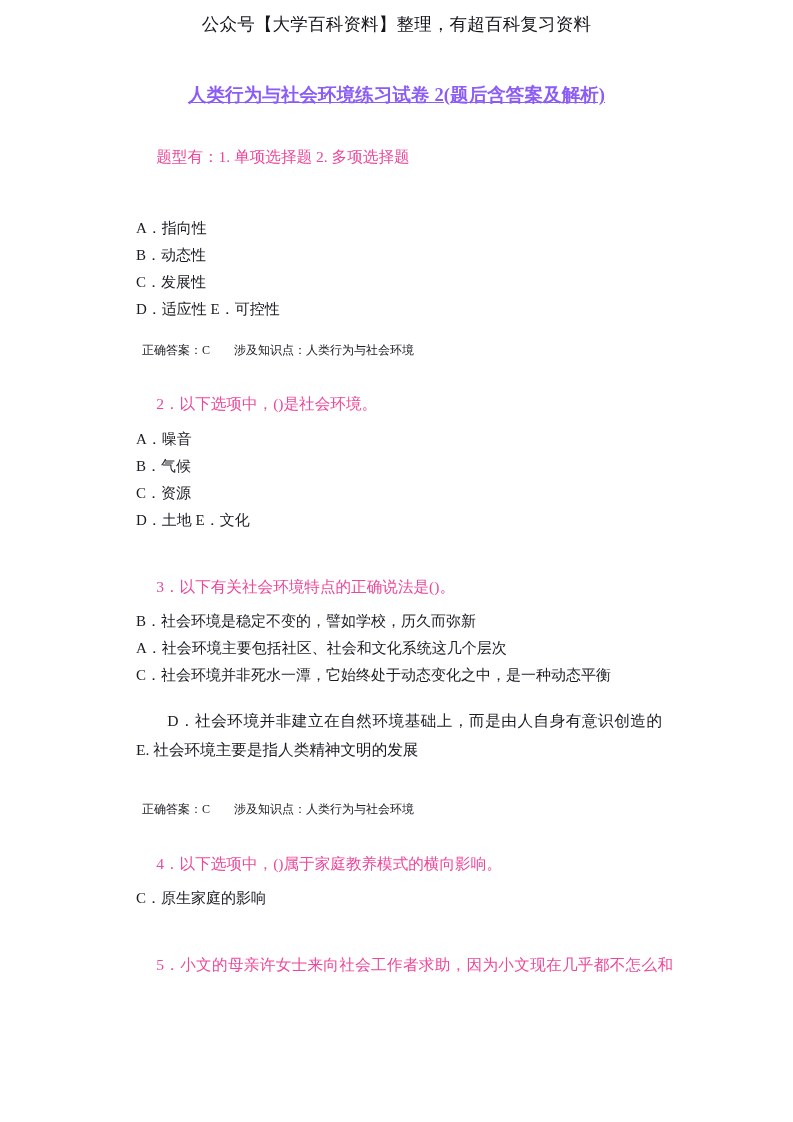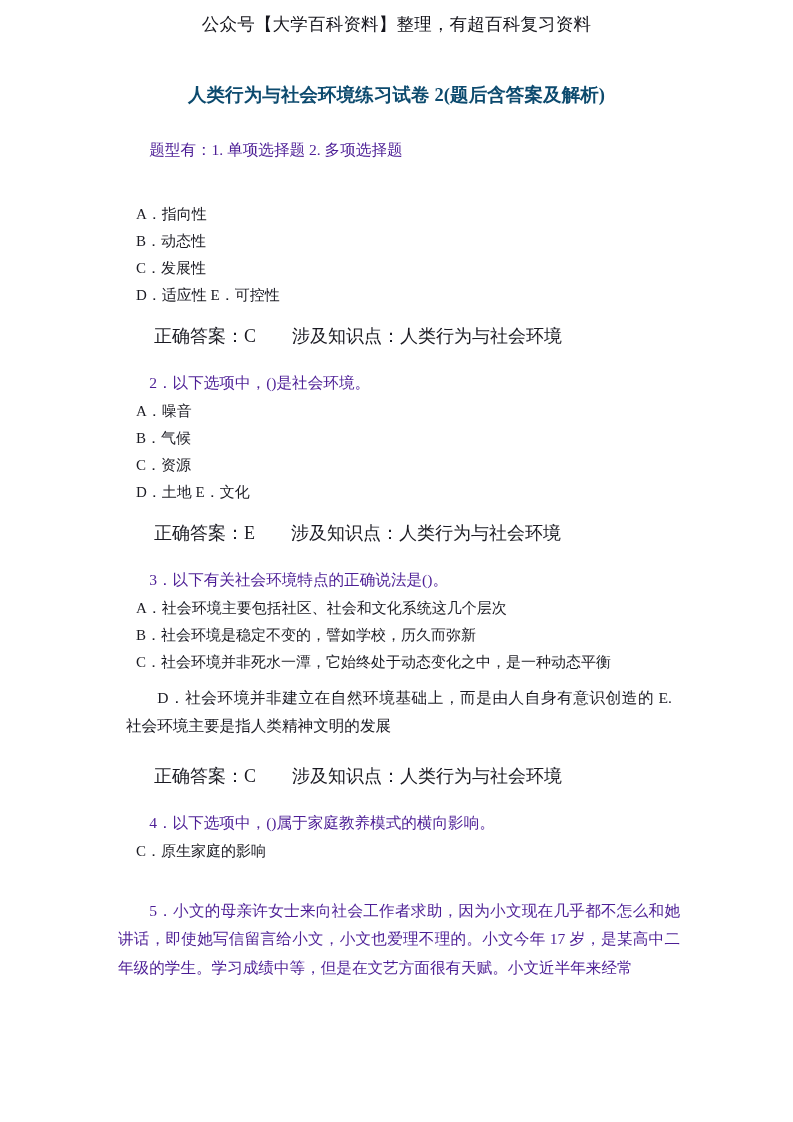--- a/index.html
+++ b/index.html
@@ -37,59 +37,60 @@
   .doc-title {
     position: absolute;
     top: 82px;
     left: 0;
     width: 793px;
     text-align: center;
     font-size: 18.5px;
     font-weight: bold;
     line-height: 26px;
     letter-spacing: 0.1px;
-    color: #0c4a6e;
+    color: #8b5cf6;
     white-space: nowrap;
+    text-decoration: underline;
   }
   .body-area {
     position: absolute;
     top: 136px;
     left: 118px;
     width: 562px;
   }
   .para {
     font-size: 15.6px;
     line-height: 28.5px;
     text-align: justify;
     text-justify: inter-ideograph;
-    margin: 0;
-    color: #4c1d95;
+    margin: 7px;
+    color: #ec4899;
   }
   .indent {
     text-indent: 2em;
   }
   .opt {
     font-size: 15px;
     line-height: 27px;
     margin: 0;
     padding-left: 18px;
     text-indent: 0;
     color: #1a1a22;
   }
   .opt-wrap {
     font-size: 15.6px;
     line-height: 28.5px;
-    margin: 8px;
+    margin: 18px;
     text-indent: 2em;
     text-align: justify;
     text-justify: inter-ideograph;
     color: #1a1a22;
   }
   .answer {
-    font-size: 18px;
+    font-size: 12px;
     line-height: 28.5px;
     margin: 0;
     text-indent: 2em;
     color: #1a1a22;
   }
   .gap-sm { height: 13px; }
   .gap-md { height: 18px; }
   .gap-q  { height: 19px; }
   .block { margin: 0; padding: 0; }
 </style>
@@ -122,29 +123,28 @@
 
     <div class="gap-q"></div>
 
     <div class="block">
       <p class="para indent">2．以下选项中，()是社会环境。</p>
       <p class="opt">A．噪音</p>
       <p class="opt">B．气候</p>
       <p class="opt">C．资源</p>
       <p class="opt">D．土地 E．文化</p>
       <div class="gap-sm"></div>
-      <p class="answer">正确答案：E　　涉及知识点：人类行为与社会环境</p>
     </div>
 
     <div class="gap-q"></div>
 
     <div class="block">
       <p class="para indent">3．以下有关社会环境特点的正确说法是()。</p>
+      <p class="opt">B．社会环境是稳定不变的，譬如学校，历久而弥新</p>
       <p class="opt">A．社会环境主要包括社区、社会和文化系统这几个层次</p>
-      <p class="opt">B．社会环境是稳定不变的，譬如学校，历久而弥新</p>
       <p class="opt">C．社会环境并非死水一潭，它始终处于动态变化之中，是一种动态平衡</p>
       <p class="opt-wrap">D．社会环境并非建立在自然环境基础上，而是由人自身有意识创造的 E. 社会环境主要是指人类精神文明的发展</p>
       <div class="gap-sm"></div>
       <p class="answer">正确答案：C　　涉及知识点：人类行为与社会环境</p>
     </div>
 
     <div class="gap-q"></div>
 
     <div class="block">
       <p class="para indent">4．以下选项中，()属于家庭教养模式的横向影响。</p>

